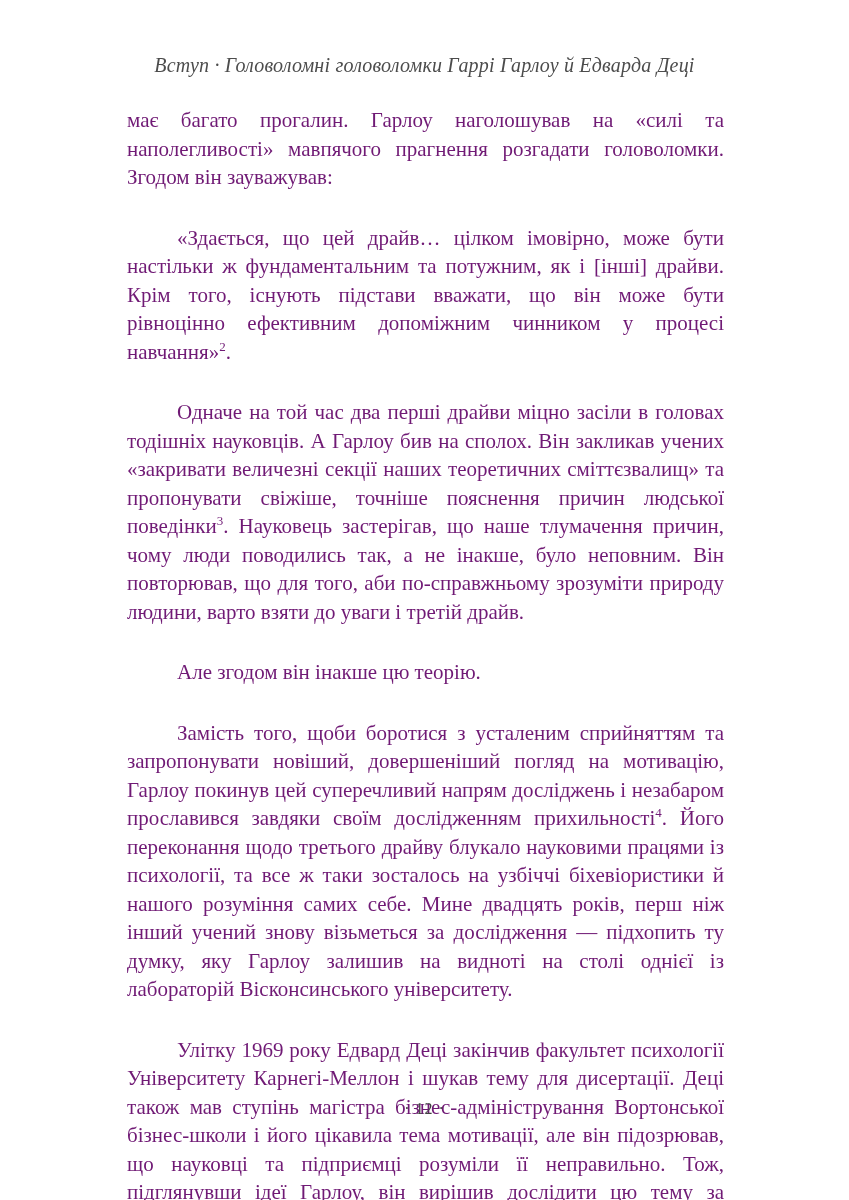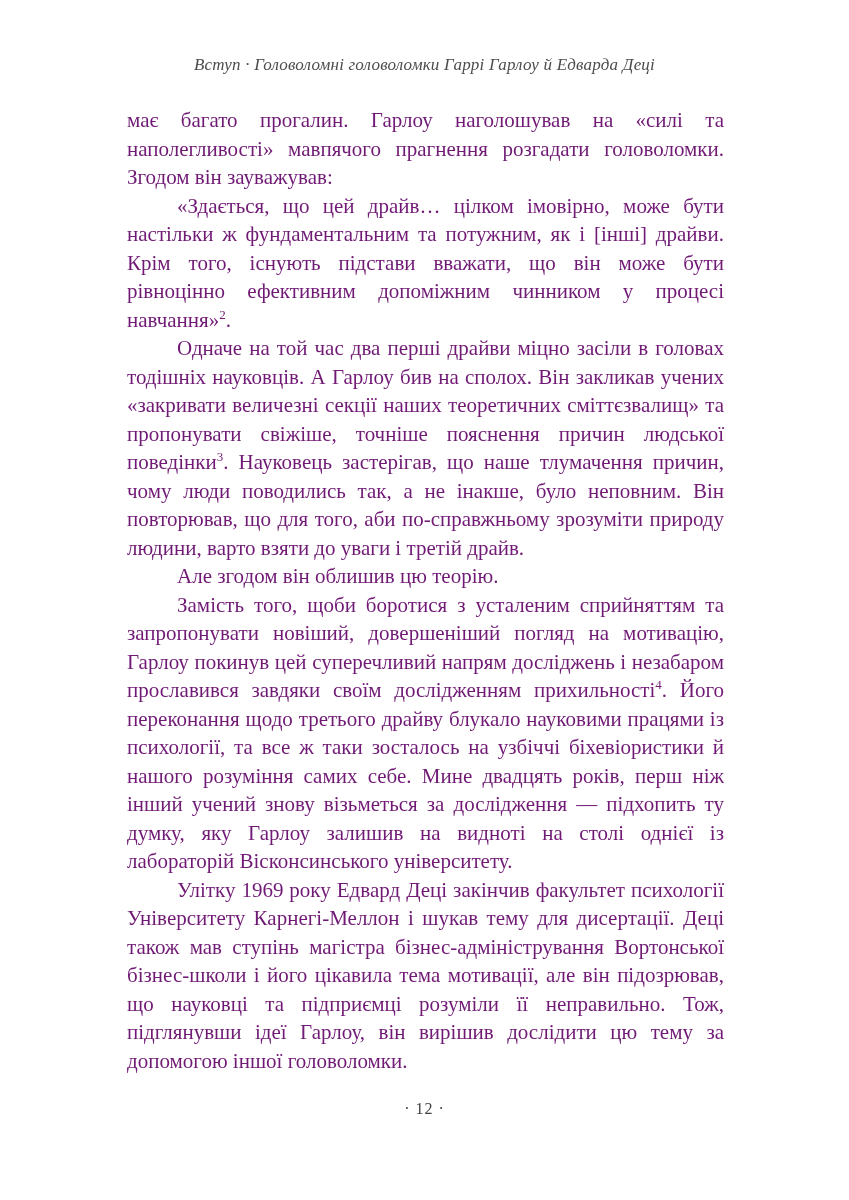--- a/index.html
+++ b/index.html
@@ -15,21 +15,21 @@
     overflow: hidden;
     font-family: "Liberation Serif", "DejaVu Serif", serif;
   }
   .running-head {
     position: absolute;
     top: 52px;
     left: 0;
     width: 100%;
     text-align: center;
     font-style: italic;
-    font-size: 17px;
+    font-size: 20px;
     line-height: 26px;
     color: #4c4c4c;
     letter-spacing: 0.2px;
   }
   .body-text {
     position: absolute;
     top: 106px;
     left: 127px;
     width: 597px;
     font-size: 21px;
@@ -38,20 +38,21 @@
     text-align: justify;
     hyphens: auto;
     -webkit-hyphens: auto;
   }
   .body-text p {
     margin: 0;
     padding: 0;
   }
   .body-text p.indent {
     text-indent: 50px;
+    margin-top: 32px;
   }
   .body-text sup {
     font-size: 62%;
     line-height: 0;
     vertical-align: super;
   }
   .folio {
     position: absolute;
     top: 1100px;
     left: 0;
@@ -65,19 +66,19 @@
 </head>
 <body>
 
 <div class="page">
   <div class="running-head">Вступ · Головоломні головоломки Гаррі Гарлоу й Едварда Деці</div>
 
   <div class="body-text" id="paragraphs">
       <p>має багато прогалин. Гарлоу наголошував на «силі та наполегливості» мавпячого прагнення розгадати головоломки. Згодом він зауважував:</p>
       <p class="indent">«Здається, що цей драйв… цілком імовірно, може бути настільки ж фундаментальним та потужним, як і [інші] драйви. Крім того, існують підстави вважати, що він може бути рівноцінно ефективним допоміжним чинником у процесі навчання»<sup>2</sup>.</p>
       <p class="indent">Одначе на той час два перші драйви міцно засіли в головах тодішніх науковців. А Гарлоу бив на сполох. Він закликав учених «закривати величезні секції наших теоретичних сміттєзвалищ» та пропонувати свіжіше, точніше пояснення причин людської поведінки<sup>3</sup>. Науковець застерігав, що наше тлумачення причин, чому люди поводились так, а не інакше, було неповним. Він повторював, що для того, аби по-справжньому зрозуміти природу людини, варто взяти до уваги і третій драйв.</p>
-      <p class="indent">Але згодом він облишив цю теорію.</p>
+      <p class="indent">Але згодом він інакше цю теорію.</p>
       <p class="indent">Замість того, щоби боротися з усталеним сприйняттям та запропонувати новіший, довершеніший погляд на мотивацію, Гарлоу покинув цей суперечливий напрям досліджень і незабаром прославився завдяки своїм дослідженням прихильності<sup>4</sup>. Його переконання щодо третього драйву блукало науковими працями із психології, та все ж таки зосталось на узбіччі біхевіористики й нашого розуміння самих себе. Мине двадцять років, перш ніж інший учений знову візьметься за дослідження — підхопить ту думку, яку Гарлоу залишив на видноті на столі однієї із лабораторій Вісконсинського університету.</p>
       <p class="indent">Улітку 1969 року Едвард Деці закінчив факультет психології Університету Карнегі-Меллон і шукав тему для дисертації. Деці також мав ступінь магістра бізнес-адміністрування Вортонської бізнес-школи і його цікавила тема мотивації, але він підозрював, що науковці та підприємці розуміли її неправильно. Тож, підглянувши ідеї Гарлоу, він вирішив дослідити цю тему за допомогою іншої головоломки.</p>
     </div>
 
   <div class="folio">· 12 ·</div>
 </div>
 
 </body></html>

